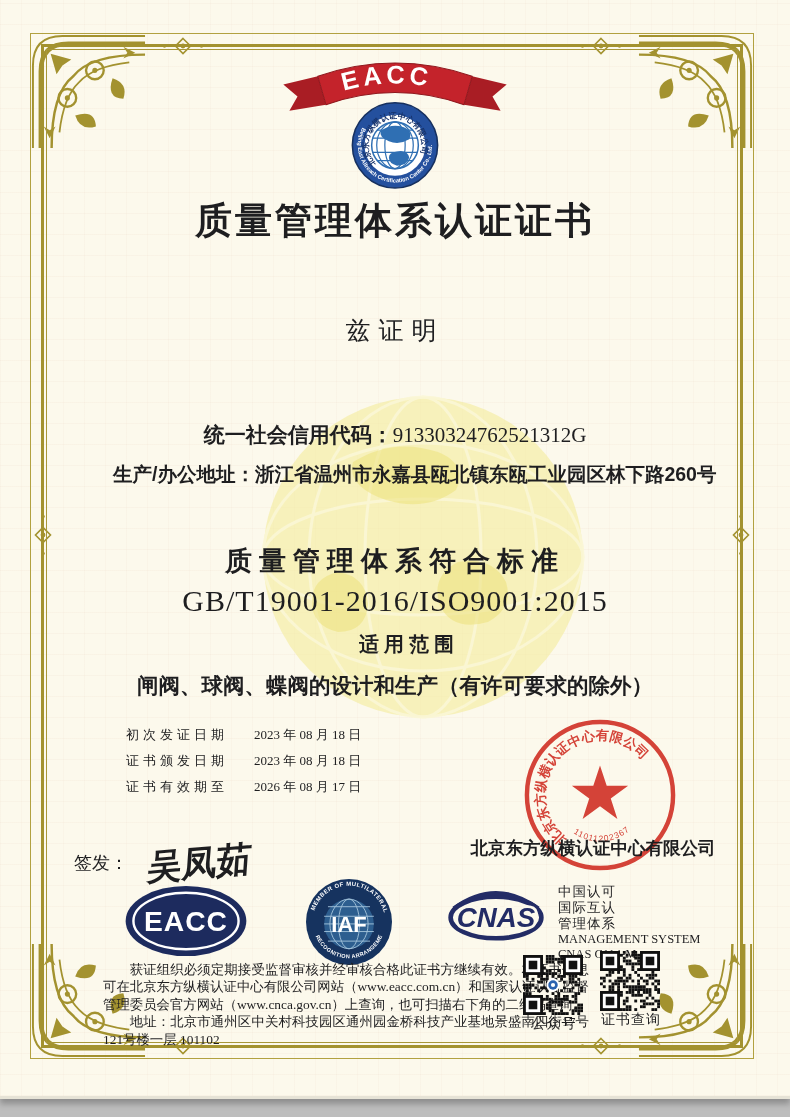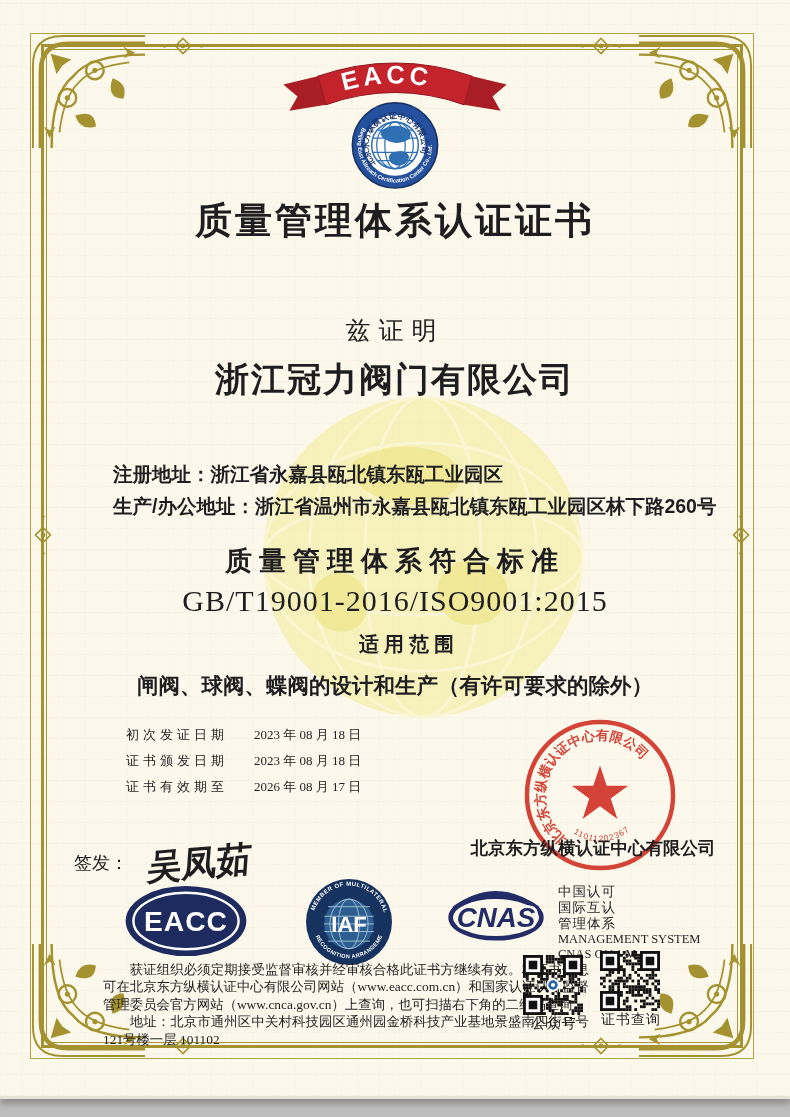--- a/index.html
+++ b/index.html
@@ -163,27 +163,26 @@
         <text font-family="Liberation Sans, DejaVu Sans, sans-serif" font-size="5.6" font-weight="700" fill="#ffffff">
           <textPath href="#enArc" xlink:href="#enArc" startOffset="4">Beijing East Allreach Certification Center Co., Ltd.</textPath>
         </text>
       </g>
     </svg>
 
     <div class="abs ctr title">质量管理体系认证证书</div>
 
 
     <div class="abs ctr certify">兹证明</div>
-    <div class="abs ctr company">浙江冠力阀门有限公司</div>
-
+
+    <div class="abs ctr credit">
+      <b>统一社会信用代码：</b><span>91330324762521312G</span>
+    </div>
 
     <div class="abs addr">
-      <div>
-        <span>注册地址：</span><span>浙江省永嘉县瓯北镇东瓯工业园区</span>
-      </div>
       <div>
         <span>生产/办公地址：</span><span>浙江省温州市永嘉县瓯北镇东瓯工业园区林下路260号</span>
       </div>
     </div>
 
     <div class="abs ctr stdhead">质量管理体系符合标准</div>
     <div class="abs ctr standard">GB/T19001-2016/ISO9001:2015</div>
     <div class="abs ctr scopehead">适用范围</div>
     <div class="abs ctr scope">闸阀、球阀、蝶阀的设计和生产（有许可要求的除外）</div>
 

